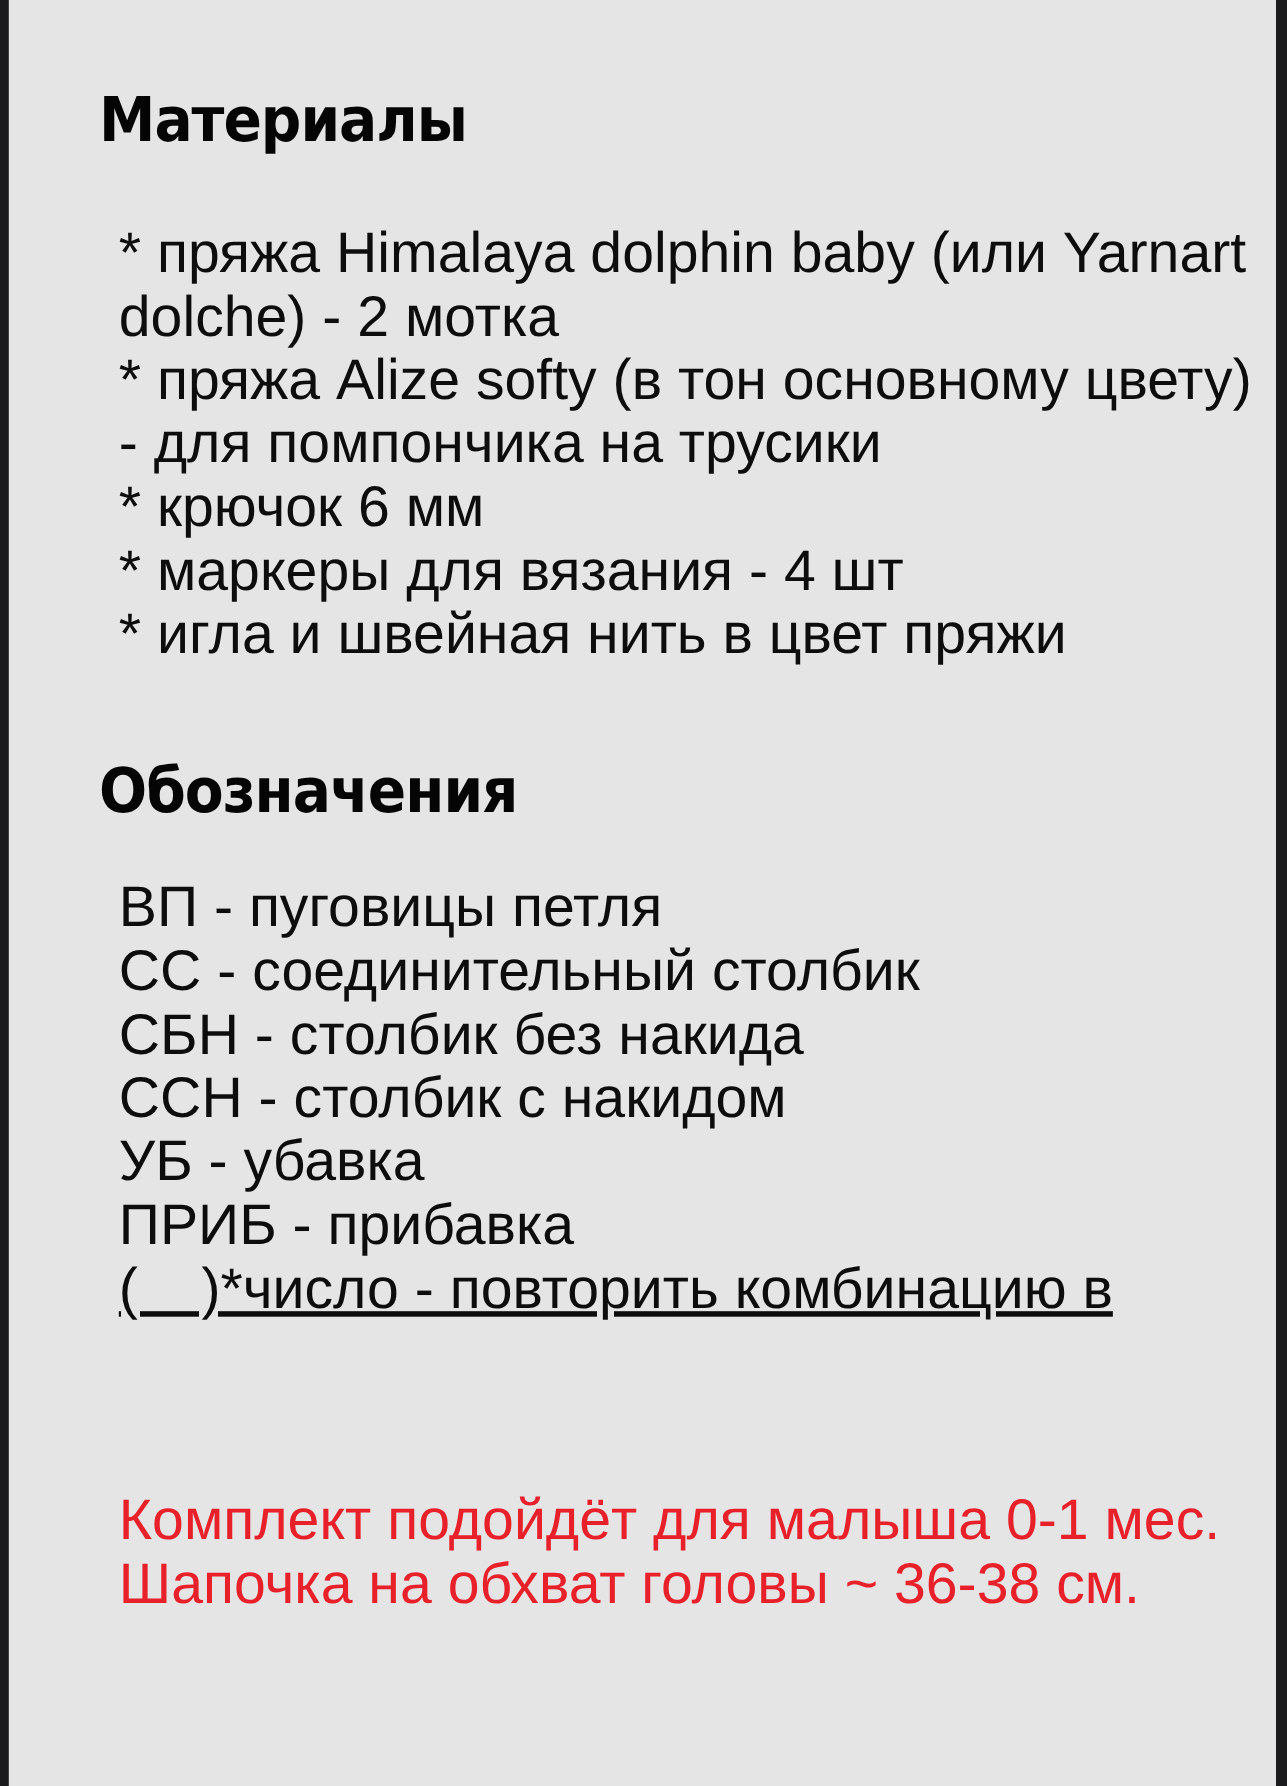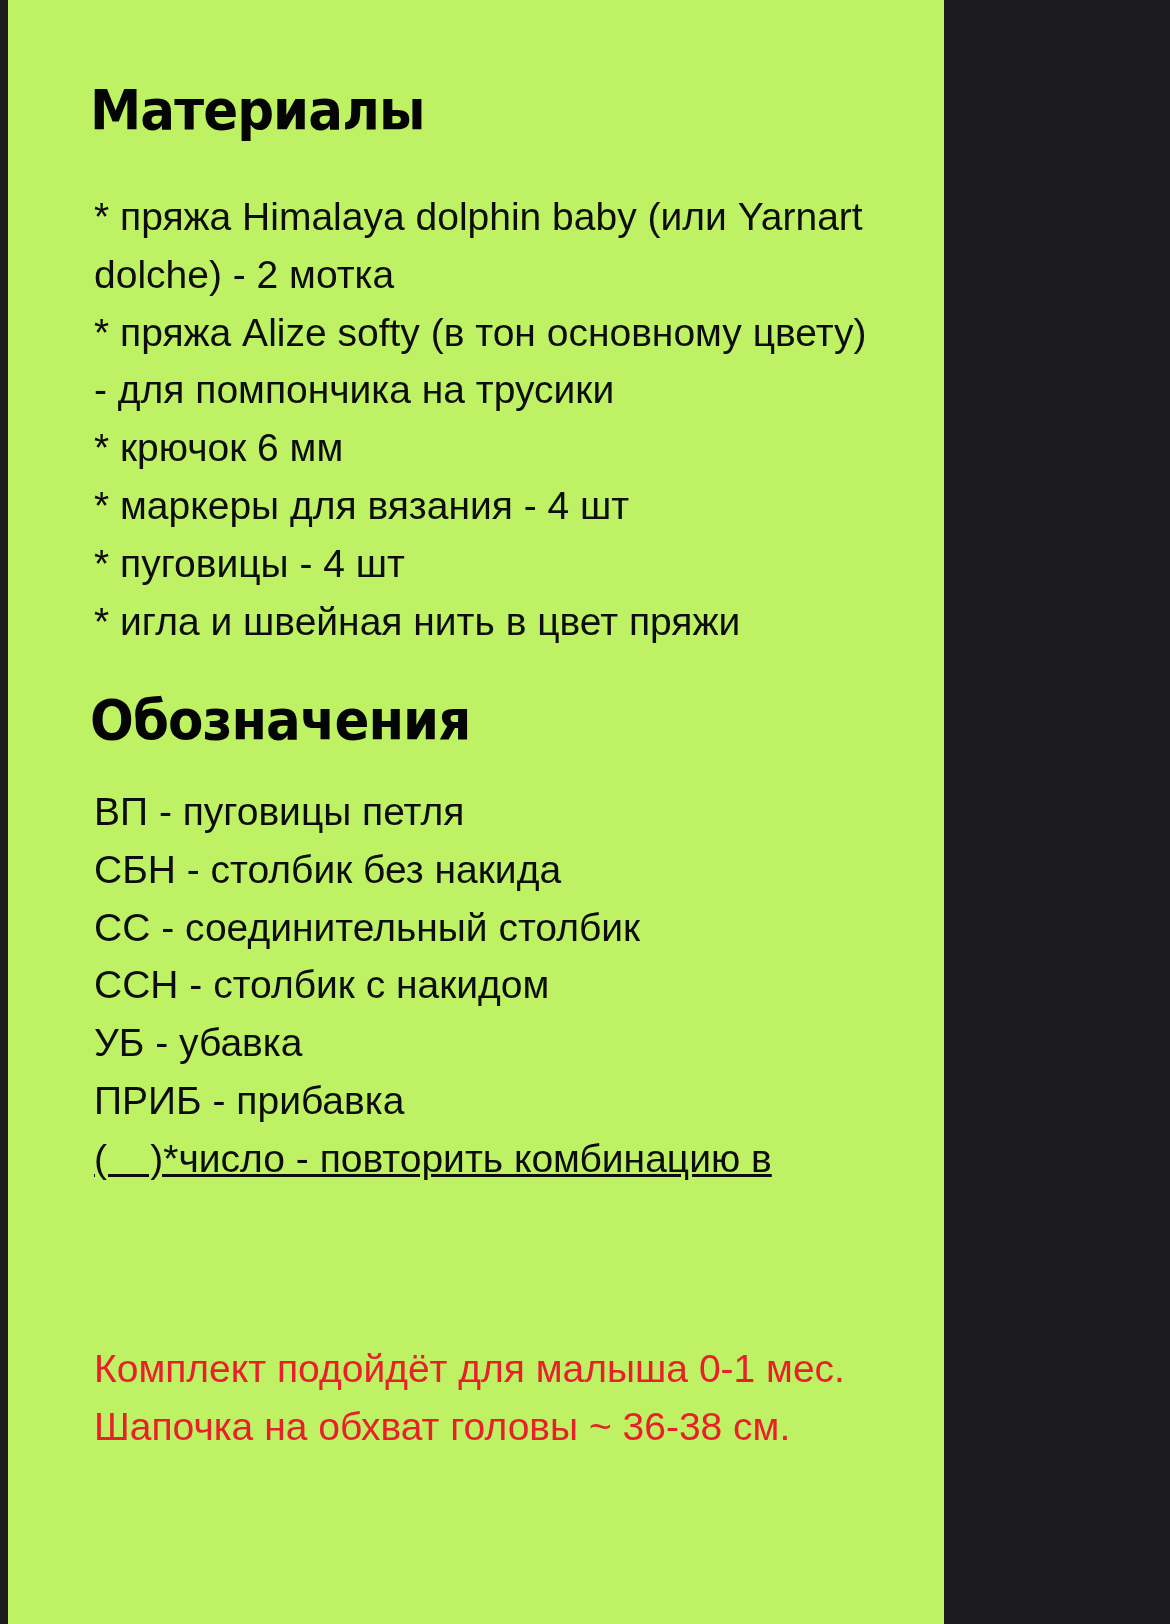--- a/index.html
+++ b/index.html
@@ -11,47 +11,47 @@
       height: 1624px;
       background: #1b1a1d;
       position: relative;
       overflow: hidden;
       font-family: "Liberation Sans", "DejaVu Sans", sans-serif;
     }
     .page {
       position: absolute;
       left: 8px;
       top: 0;
-      width: 936px;
+      width: 1152px;
       height: 1624px;
-      background: #bef264;
+      background: #e5e5e5;
     }
     .heading {
       position: absolute;
       left: 82px;
       margin: 0;
       font-family: "DejaVu Sans", sans-serif;
       font-weight: bold;
       font-size: 56px;
       letter-spacing: -1px;
       color: #050505;
       transform: scaleX(0.92);
       transform-origin: left center;
       line-height: 1;
     }
     .heading.materials { top: 82px; }
     .heading.notations { top: 692px; }
     .block {
       position: absolute;
       left: 82px;
-      margin: 4px;
+      margin: 18px;
       padding: 0;
       list-style: none;
       font-family: "Liberation Sans", sans-serif;
-      font-size: 39px;
+      font-size: 52px;
       line-height: 57.8px;
       color: #0d0d0d;
     }
     .block li {
       white-space: nowrap;
       margin: 0;
       padding: 0;
     }
     .block.materials-list { top: 184px; }
     .block.notations-list { top: 779px; }
@@ -67,30 +67,29 @@
 
   <h2 class="heading materials">Материалы</h2>
 
   <ul class="block materials-list">
     <li>* пряжа Himalaya dolphin baby (или Yarnart</li>
     <li>dolche) - 2 мотка</li>
     <li>* пряжа Alize softy (в тон основному цвету)</li>
     <li>- для помпончика на трусики</li>
     <li>* крючок 6 мм</li>
     <li>* маркеры для вязания - 4 шт</li>
-    <li>* пуговицы - 4 шт</li>
     <li>* игла и швейная нить в цвет пряжи</li>
   </ul>
 
   <h2 class="heading notations">Обозначения</h2>
 
   <ul class="block notations-list">
     <li>ВП - пуговицы петля</li>
+    <li>СС - соединительный столбик</li>
     <li>СБН - столбик без накида</li>
-    <li>СС - соединительный столбик</li>
     <li>ССН - столбик с накидом</li>
     <li>УБ - убавка</li>
     <li>ПРИБ - прибавка</li>
     <li style="white-space: pre; text-decoration: underline;">(    )*число - повторить комбинацию в</li>
   </ul>
 
   <ul class="block size-info">
     <li>Комплект подойдёт для малыша 0-1 мес.</li>
     <li>Шапочка на обхват головы ~ 36-38 см.</li>
   </ul>

